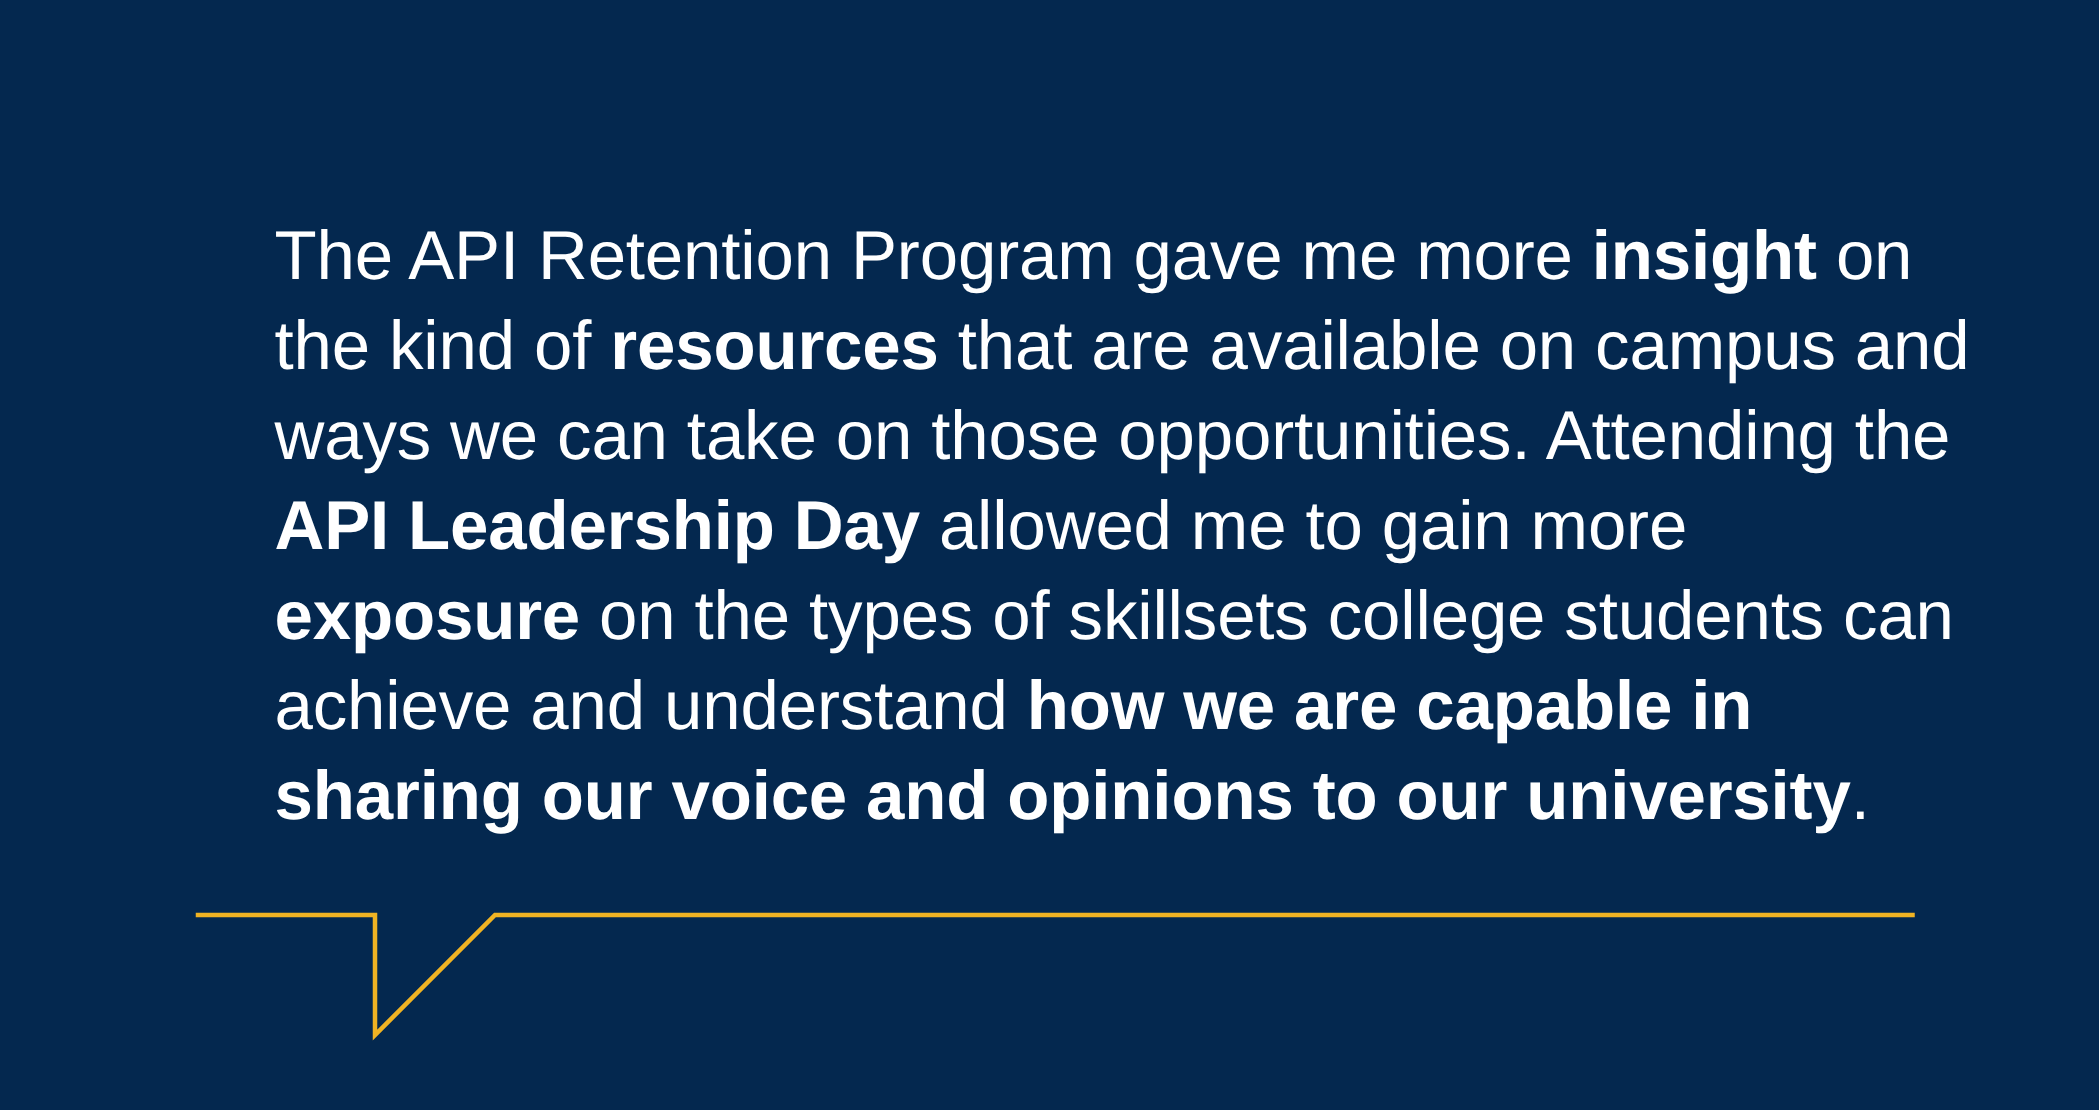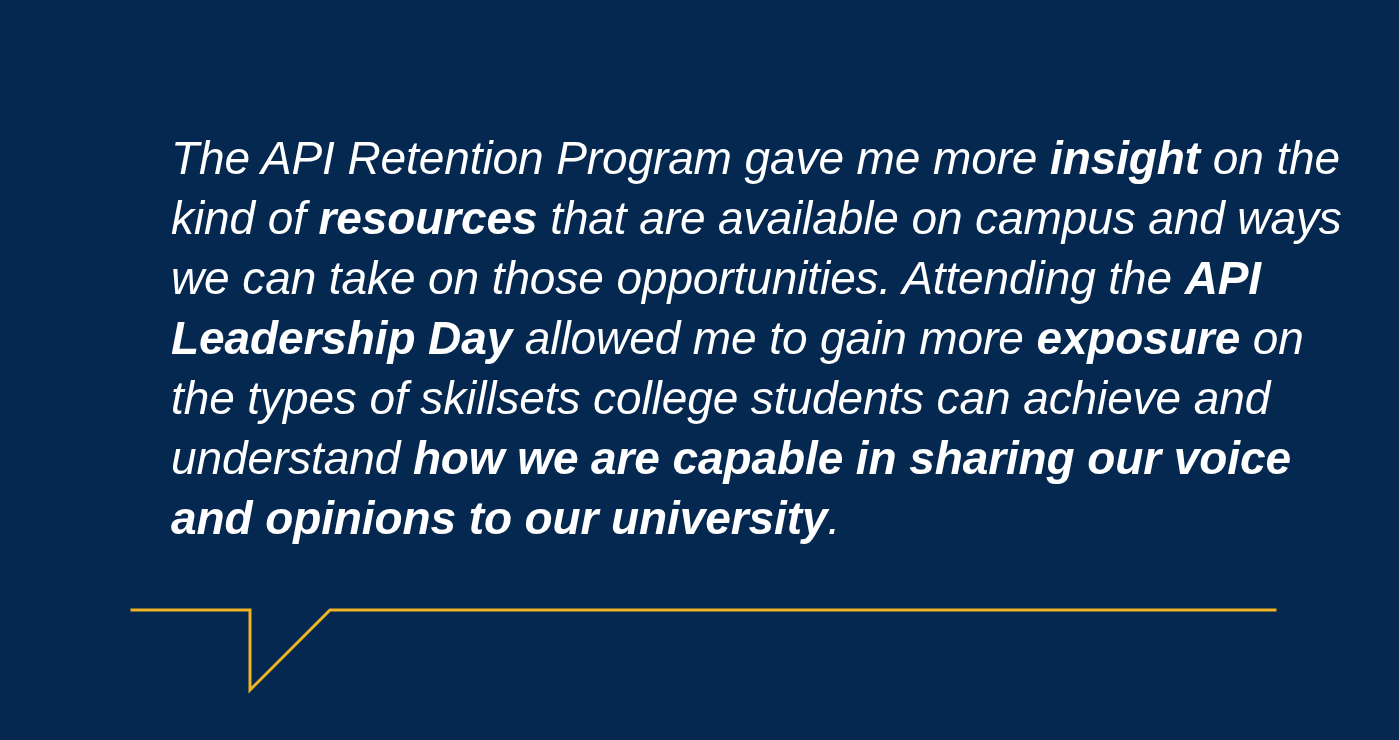--- a/index.html
+++ b/index.html
@@ -29,22 +29,21 @@
     font-size: 46px;
     line-height: 60px;
     font-weight: 400;
     letter-spacing: -0.1px;
     -webkit-font-smoothing: antialiased;
   }
   .quote-body .strong {
     font-weight: 700;
   }
   .quote-paragraph {
-    margin: 0;
-    font-style: italic;
+    margin: 12px;
   }
   .accent-rule {
     position: absolute;
     left: 0;
     top: 0;
     width: 1399px;
     height: 740px;
     pointer-events: none;
   }
 </style>

